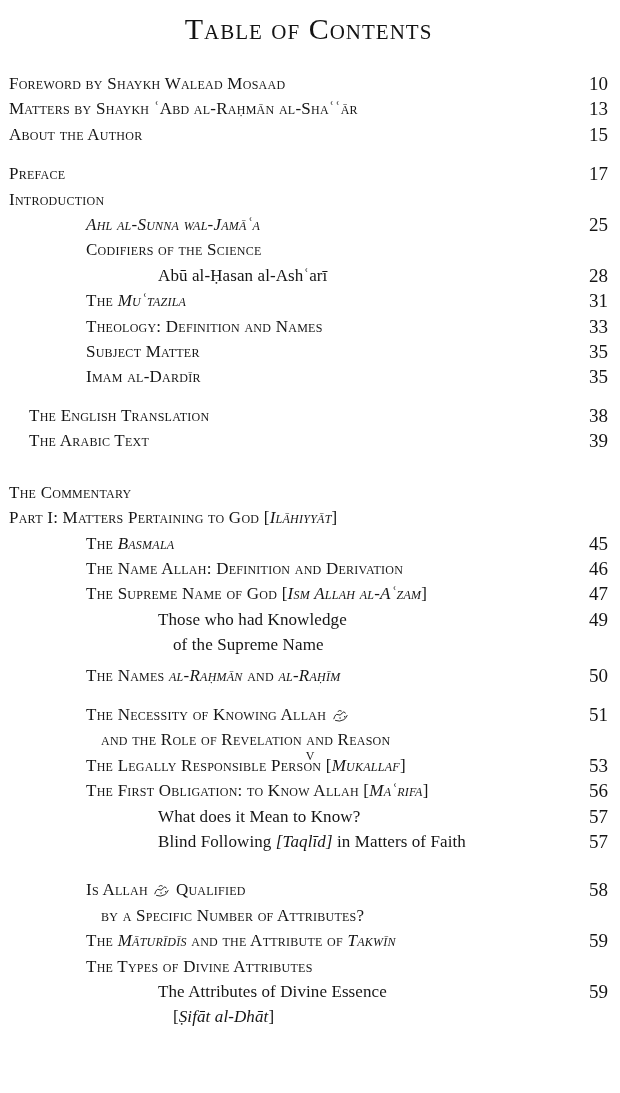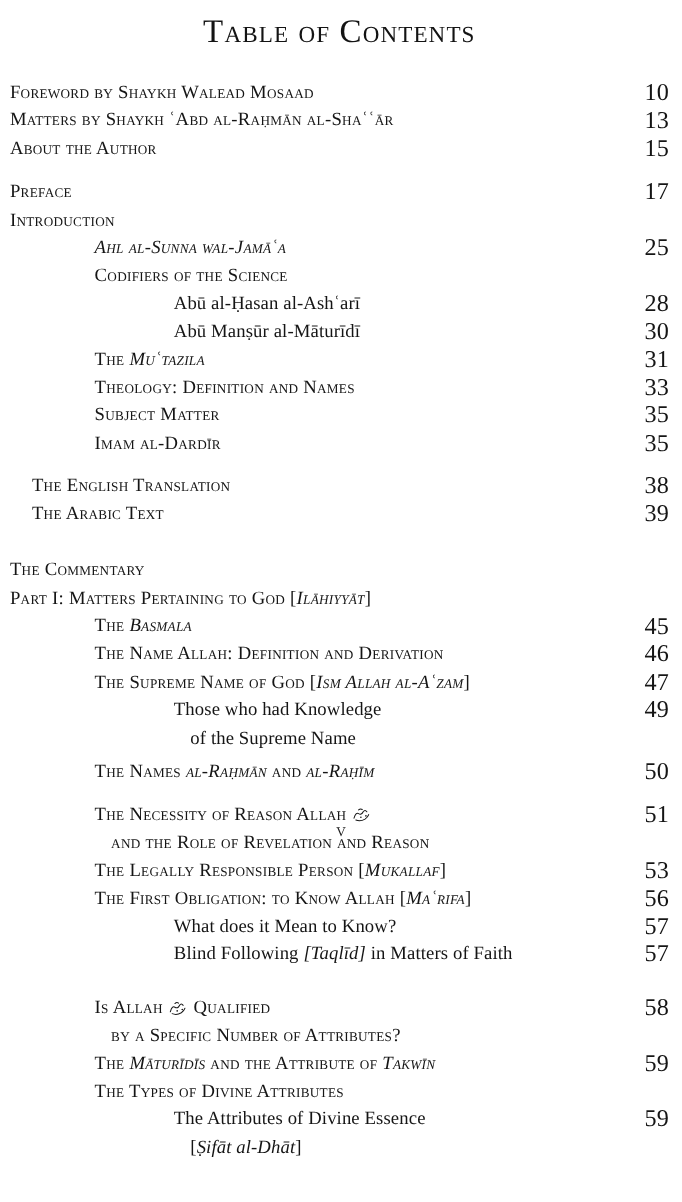--- a/index.html
+++ b/index.html
@@ -39,21 +39,21 @@
   .entry.plain { letter-spacing: 0.1px; }
   .level-0 { padding-left: 0; }
   .level-1 { padding-left: 77px; }
   .level-2 { padding-left: 149px; }
   .line.cont { padding-left: 15px; }
   em { font-style: italic; }
   .pagenum {
     flex: 0 0 auto;
     width: 38px;
     text-align: right;
-    font-size: 22px;
+    font-size: 19px;
     line-height: 25.4px;
     font-variant: normal;
   }
   .honorific { display: inline-block; margin: 0 1px; }
   .honorific svg { vertical-align: -3px; }
   .folio {
     position: absolute;
     left: 0; right: 0; bottom: 13px;
     text-align: center;
     font-variant: small-caps;
@@ -112,26 +112,20 @@
           </div>
           <div class="pagenum"></div>
         </div>
         <div class="toc-row">
           <div class="entry level-2 plain">
             <div class="line"><span>Abū al-Ḥasan al-Ashʿarī</span></div>
           </div>
           <div class="pagenum">28</div>
         </div>
         <div class="toc-row">
-          <div class="entry level-2 plain">
-            <div class="line"><span>Abū Manṣūr al-Māturīdī</span></div>
-          </div>
-          <div class="pagenum">30</div>
-        </div>
-        <div class="toc-row">
           <div class="entry level-1 caps">
             <div class="line"><span>The </span><em>Muʿtazila</em></div>
           </div>
           <div class="pagenum">31</div>
         </div>
         <div class="toc-row">
           <div class="entry level-1 caps">
             <div class="line"><span>Theology: Definition and Names</span></div>
           </div>
           <div class="pagenum">33</div>
@@ -206,21 +200,21 @@
         <div class="toc-row">
           <div class="entry level-1 caps">
             <div class="line"><span>The Names </span><em>al-Raḥmān</em><span> and </span><em>al-Raḥīm</em></div>
           </div>
           <div class="pagenum">50</div>
         </div>
       </div>
       <div class="toc-section" style="margin-top: 14px;">
         <div class="toc-row">
           <div class="entry level-1 caps">
-            <div class="line"><span>The Necessity of Reason Allah </span><span class="honorific"><svg width="17" height="15" viewBox="0 0 20 18" xmlns="http://www.w3.org/2000/svg">
+            <div class="line"><span>The Necessity of Knowing Allah </span><span class="honorific"><svg width="17" height="15" viewBox="0 0 20 18" xmlns="http://www.w3.org/2000/svg">
                   <g fill="none" stroke="#151515" stroke-width="1.1" stroke-linecap="round">
                     <path d="M2 13 Q4 6 7 8 Q10 10 12 6 Q14 3 16 6"></path>
                     <path d="M4 15 Q9 17 14 14 Q17 12 18 9"></path>
                     <path d="M7 4 Q9 2 11 3.5"></path>
                   </g>
                   <circle cx="9.5" cy="12" r="0.9" fill="#151515"></circle>
                   <circle cx="15" cy="10.5" r="0.9" fill="#151515"></circle>
                 </svg></span></div>
             <div class="line cont"><span>and the Role of Revelation and Reason</span></div>
           </div>

